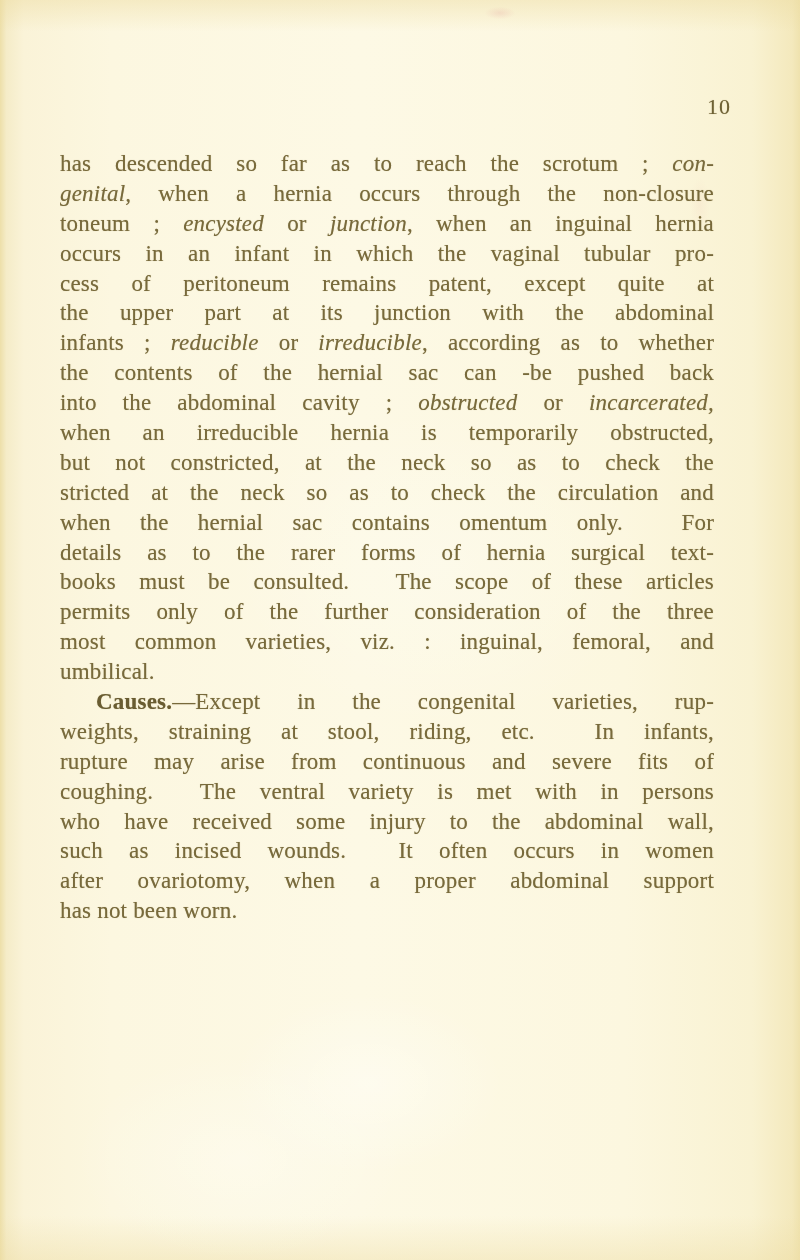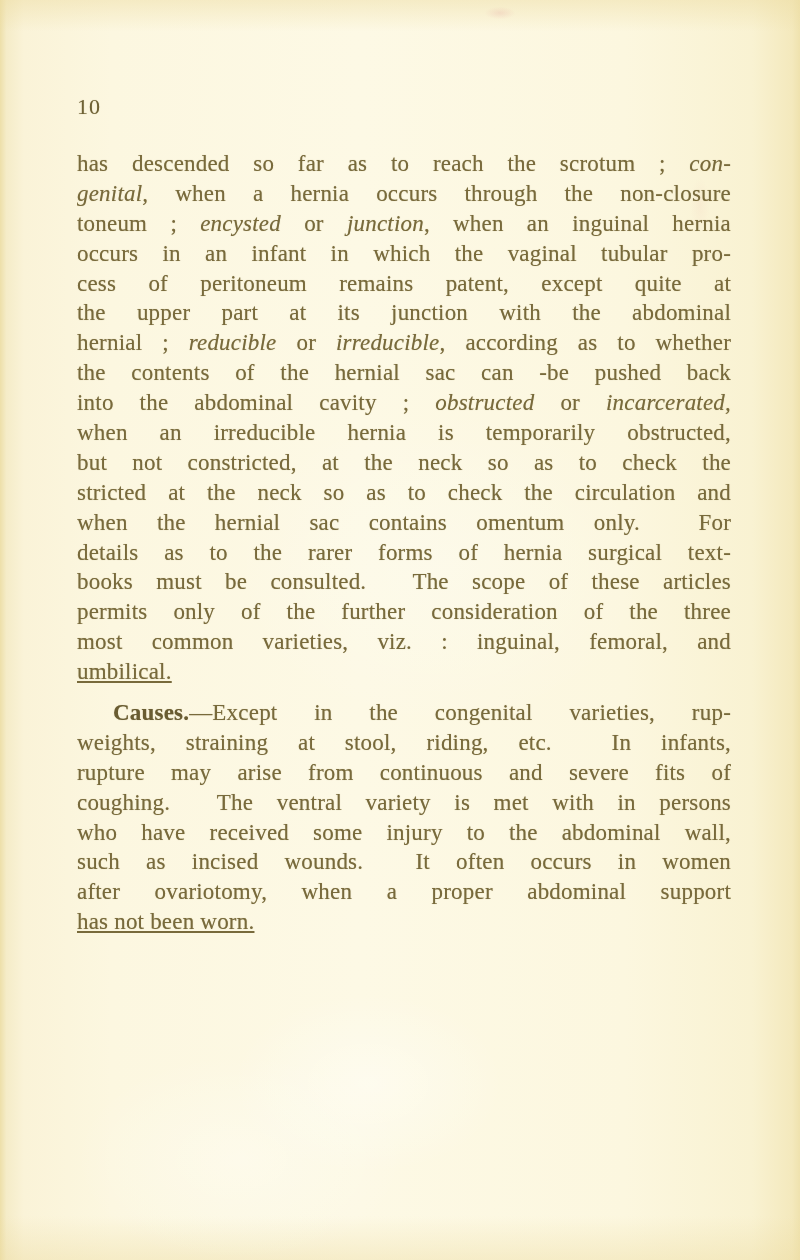--- a/index.html
+++ b/index.html
@@ -26,52 +26,50 @@
       
       linear-gradient(to right,
         #eddfa9 0%, #f5ecc8 0.8%, #faf3d8 3%, #fcf7e0 14%,
         #fdf9e5 45%, #fcf7df 78%, #f9f2d2 94%, #f4e9bd 99%, #efe2ae 100%);
   }
   .page-number {
     position: absolute;
     top: 96px;
     left: 77px;
     width: 654px;
-    text-align: left;
+    text-align: right;
     font-size: 22px;
     line-height: 1;
     color: #6e6134;
     text-shadow: 0 0 1px rgba(110,97,52,0.45);
     letter-spacing: 1px;
   }
   .body-text {
     position: absolute;
     top: 149px;
-    left: 77px;
+    left: 60px;
     width: 654px;
     color: #786a3b;
     font-size: 23px;
     letter-spacing: 0.2px;
     text-shadow: 0 0 0.8px rgba(120,106,59,0.55);
   }
   .paragraph { margin: 0; }
   .line {
     height: 29.9px;
     line-height: 29.9px;
     text-align: justify;
     text-align-last: justify;
     overflow: hidden;
   }
   .line.last {
     text-align-last: left;
-    text-decoration: underline;
   }
   .line.indent {
     text-indent: 36px;
-    margin-top: 11px;
   }
   .seg-r { font-style: normal; }
   .seg-i { font-style: italic; }
   .seg-b {
     font-weight: bold;
     color: #695c31;
   }
 </style>
 </head>
 <body>
@@ -79,21 +77,21 @@
 <div class="page">
   <div class="page-number">10</div>
   <div class="body-text">
       <div class="paragraph">
         <div class="line"><span class="seg-r">has descended so far as to reach the scrotum ; </span><span class="seg-i">con-</span></div>
         <div class="line"><span class="seg-i">genital,</span><span class="seg-r"> when a hernia occurs through the non-closure</span></div>
         <div class="line"><span class="seg-r">toneum ; </span><span class="seg-i">encysted</span><span class="seg-r"> or </span><span class="seg-i">junction</span><span class="seg-r">, when an inguinal hernia</span></div>
         <div class="line"><span class="seg-r">occurs in an infant in which the vaginal tubular pro-</span></div>
         <div class="line"><span class="seg-r">cess of peritoneum remains patent, except quite at</span></div>
         <div class="line"><span class="seg-r">the upper part at its junction with the abdominal</span></div>
-        <div class="line"><span class="seg-r">hernial ; </span><span class="seg-i">reducible</span><span class="seg-r"> or </span><span class="seg-i">irreducible</span><span class="seg-r">, according as to whether</span></div>
+        <div class="line"><span class="seg-r">infants ; </span><span class="seg-i">reducible</span><span class="seg-r"> or </span><span class="seg-i">irreducible</span><span class="seg-r">, according as to whether</span></div>
         <div class="line"><span class="seg-r">the contents of the hernial sac can -be pushed back</span></div>
         <div class="line"><span class="seg-r">into the abdominal cavity ; </span><span class="seg-i">obstructed</span><span class="seg-r"> or </span><span class="seg-i">incarcerated,</span></div>
         <div class="line"><span class="seg-r">when an irreducible hernia is temporarily obstructed,</span></div>
         <div class="line"><span class="seg-r">but not constricted, at the neck so as to check the</span></div>
         <div class="line"><span class="seg-r">stricted at the neck so as to check the circulation and</span></div>
         <div class="line"><span class="seg-r">when the hernial sac contains omentum only.&nbsp; For</span></div>
         <div class="line"><span class="seg-r">details as to the rarer forms of hernia surgical text-</span></div>
         <div class="line"><span class="seg-r">books must be consulted.&nbsp; The scope of these articles</span></div>
         <div class="line"><span class="seg-r">permits only of the further consideration of the three</span></div>
         <div class="line"><span class="seg-r">most common varieties, viz. : inguinal, femoral, and</span></div>

